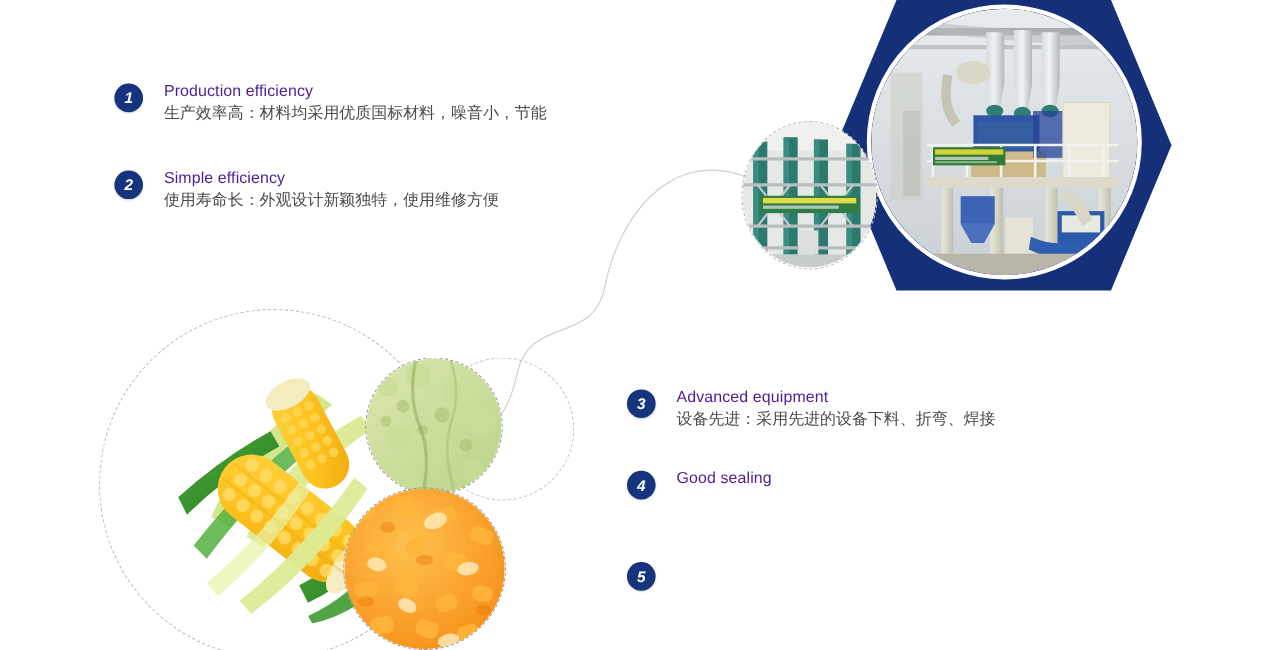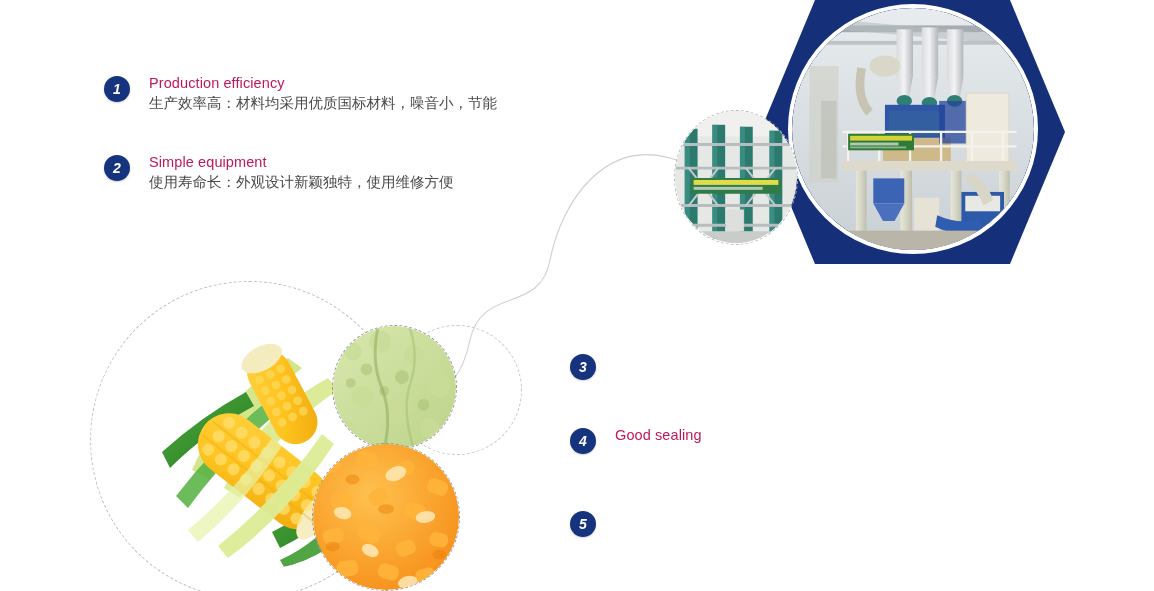--- a/index.html
+++ b/index.html
@@ -38,21 +38,21 @@
     line-height: 26px;
     text-align: center;
     flex: 0 0 26px;
     margin-top: 2px;
     box-shadow: 0 1px 2px rgba(0,0,0,0.18);
   }
   .feat-text {
     margin-left: 19px;
   }
   .feat-title {
-    color: #be185d;
+    color: #4c1d95;
     font-size: 14.5px;
     line-height: 18px;
     letter-spacing: 0.1px;
   }
   .feat-desc {
     color: #4a4a4a;
     font-size: 14.5px;
     line-height: 21px;
     margin-top: 1px;
   }
@@ -493,28 +493,30 @@
     <div class="badge">1</div>
     <div class="feat-text">
       <div class="feat-title">Production efficiency</div>
       <div class="feat-desc">生产效率高：材料均采用优质国标材料，噪音小，节能</div>
     </div>
   </div>
 
   <div class="feature" id="feature-2">
     <div class="badge">2</div>
     <div class="feat-text">
-      <div class="feat-title">Simple equipment</div>
+      <div class="feat-title">Simple efficiency</div>
       <div class="feat-desc">使用寿命长：外观设计新颖独特，使用维修方便</div>
     </div>
   </div>
 
   <div class="feature" id="feature-3">
     <div class="badge">3</div>
     <div class="feat-text">
+      <div class="feat-title">Advanced equipment</div>
+      <div class="feat-desc">设备先进：采用先进的设备下料、折弯、焊接</div>
     </div>
   </div>
 
   <div class="feature" id="feature-4">
     <div class="badge">4</div>
     <div class="feat-text">
       <div class="feat-title">Good sealing</div>
     </div>
   </div>
 

